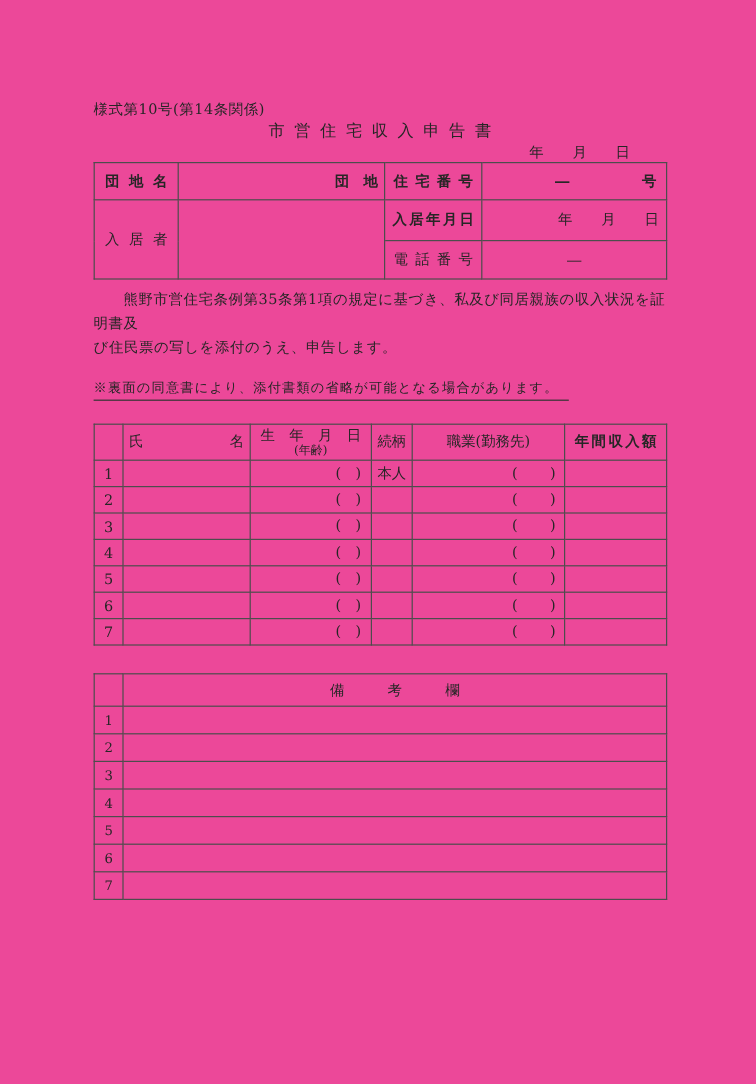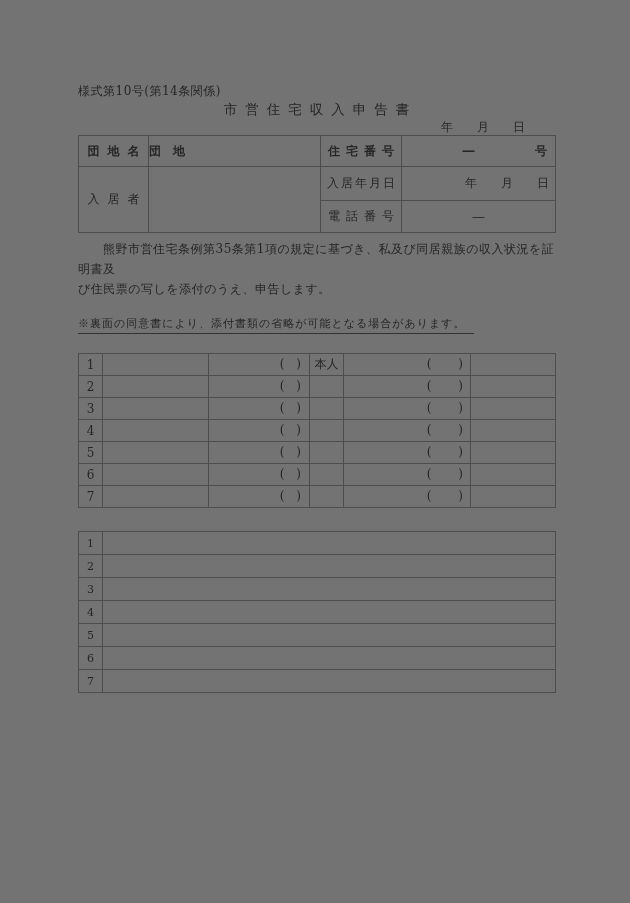--- a/index.html
+++ b/index.html
@@ -1,19 +1,19 @@
 <!DOCTYPE html>
 <html><head>
 <meta charset="utf-8">
 <style>
   html,body { margin:0; padding:0; }
   .page {
     position:relative;
     width:630px; height:903px;
-    background:#737373;
+    background:#ec4899;
     color:#262626;
     font-family:"DejaVu Serif","Liberation Serif",serif;
     font-size:12px;
     overflow:hidden;
   }
   .content { position:absolute; left:78px; top:84px; width:477px; }
 
   .form-no { font-size:12px; line-height:14px; letter-spacing:0.5px; }
   .doc-title { margin-top:3px; text-align:center; font-size:13.5px; line-height:17px; letter-spacing:8px; text-indent:8px; }
   .date-line { margin-top:2px; text-align:right; padding-right:30px; line-height:14px; }
@@ -24,22 +24,22 @@
   td { border:1px solid #4d4d4d; padding:0; vertical-align:middle; font-size:12px; overflow:hidden; }
 
   
   .t1 { margin-top:1px; }
   .t1 .r1 { height:31px;font-weight:bold; }
   .t1 .r2 { height:34px; }
   .t1 .r3 { height:32px; }
   .lbl { text-align:center; }
   .ls8 { letter-spacing:8px; text-indent:8px; }
   .ls6 { letter-spacing:6px; text-indent:6px; }
-  .ls2 { letter-spacing:2px; text-indent:2px; }
-  .val-right { padding-right:5px; }
+  .ls2 { letter-spacing:2px; text-indent:2px;font-weight:bold; }
+  .val-right { text-align:right; padding-right:5px; }
   .val-center { text-align:center; }
   .flexcell { display:flex; align-items:center; padding-right:8px; }
   .flexcell .dash { flex:1; text-align:center; }
   .movein-val { text-align:right; padding-right:6px; }
 
   
   .declaration { margin-top:6px; line-height:20px; font-size:12px; letter-spacing:0.5px; }
   .note-wrap { margin-top:17px; line-height:15px; }
   .note {
     display:inline-block;
@@ -119,20 +119,31 @@
     <table class="t2">
       <colgroup>
           <col style="width:24px">
           <col style="width:106px">
           <col style="width:101px">
           <col style="width:34px">
           <col style="width:127px">
           <col style="width:85px">
         </colgroup>
       <tbody>
+          <tr class="hrow">
+        <td></td>
+        <td class="hdr">氏　　　　　　名</td>
+        <td class="hdr">
+          <span>生　年　月　日</span>
+          <span class="sub">(年齢)</span>
+        </td>
+        <td class="hdr">続柄</td>
+        <td class="hdr">職業(勤務先)</td>
+        <td class="hdr ls2">年間収入額</td>
+      </tr>
       <tr class="drow">
         <td class="num">1</td>
         <td></td>
         <td class="paren-right">(　)</td>
         <td class="rel">本人</td>
         <td class="paren-right2">(　　)</td>
         <td></td>
       </tr>
       <tr class="drow">
         <td class="num">2</td>
@@ -184,20 +195,24 @@
       </tr>
     </tbody>
       </table>
 
     <table class="t3">
       <colgroup>
           <col style="width:24px">
           <col style="width:453px">
         </colgroup>
       <tbody>
+          <tr class="hrow">
+        <td></td>
+        <td class="hdr">備　　　考　　　欄</td>
+      </tr>
       <tr class="drow">
         <td class="num">1</td>
         <td></td>
       </tr>
       <tr class="drow">
         <td class="num">2</td>
         <td></td>
       </tr>
       <tr class="drow">
         <td class="num">3</td>

